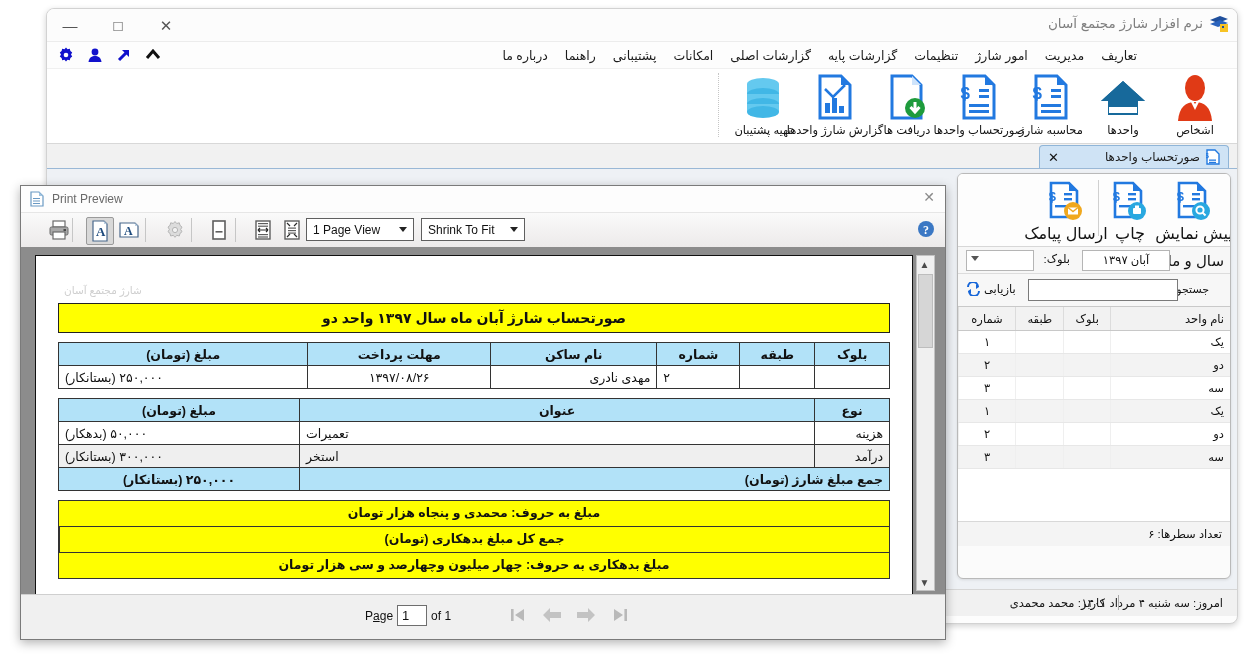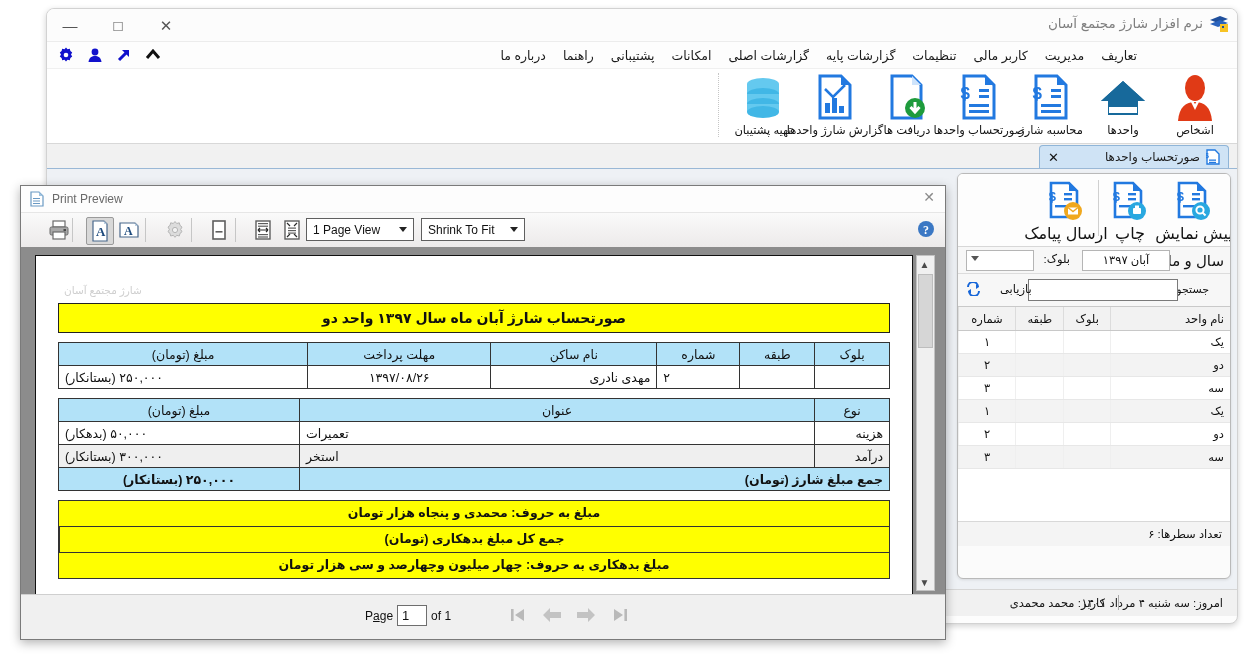--- a/index.html
+++ b/index.html
@@ -86,21 +86,21 @@
   .fb-label2{ position:absolute; right:160px; top:5px; font-size:11.5px; color:#111; }
   .fb-combo{ position:absolute; right:196px; top:3px; width:66px; height:19px; background:#fff;
              border:1px solid #b5b5b5; }
   .fb-caret{ position:absolute; left:4px; top:5px; width:0;height:0;
              border-left:4px solid transparent;border-right:4px solid transparent;border-top:5px solid #555; }
 
   .searchbar{ position:relative; height:32px; border-bottom:1px solid #c9c9c9; background:#f7f7f7; }
   .sb-label{ position:absolute; right:21px; top:9px; font-size:11px; color:#111; }
   .sb-input{ position:absolute; right:52px; top:5px; width:150px; height:22px; background:#fff;
              border:1px solid #7a7a7a; box-sizing:border-box; }
-  .sb-refresh{ position:absolute; left:8px; top:8px; display:flex; align-items:center; gap:19px; }
+  .sb-refresh{ position:absolute; left:8px; top:8px; display:flex; align-items:center; gap:3px; }
   .sb-refresh-lbl{ font-size:11.5px; color:#111; }
 
   .grid{ position:relative; height:214px; background:#fff; }
   .grid table{ width:100%; border-collapse:collapse; }
   .grid th{
     background:#f2f2f2; border-bottom:1px solid #c8c8c8; border-left:1px solid #dcdcdc;
     font-size:11.5px; font-weight:normal; color:#111; height:23px; padding:0 6px;
   }
   .grid td{
     border-bottom:1px solid #e7e7e7; border-left:1px solid #efefef;
@@ -152,21 +152,21 @@
   .paper-inner{ position:absolute; left:0; right:0; top:0; padding:0 22px; }
 
   .watermark{ text-align:left; padding:28px 0 2px 6px; color:#cfcfcf; font-size:10.5px; line-height:13px; direction:rtl; }
 
   .doc-title{
     background:#ffff00; border:1px solid #222; height:28px; line-height:28px;
     text-align:center; font-size:14px; font-weight:bold; color:#111; margin-top:4px;
   }
   table.doc{ width:100%; border-collapse:collapse; margin-top:9px; }
   table.doc th{
-    background:#b2e2f8; border:1px solid #333; font-size:12.5px; font-weight:normal; color:#111;
+    background:#b2e2f8; border:1px solid #333; font-size:12.5px; font-weight:bold; color:#111;
     height:22px; padding:0 6px;
   }
   table.doc td{
     background:#ffffff; border:1px solid #333; font-size:12.5px; color:#111; height:22px; padding:0 6px;margin-top:38px;
   }
   table.doc tr.shade td{ background:#efefef; }
   table.doc tr.sum td{ background:#b2e2f8; font-weight:bold; }
   .c-center{ text-align:center; }
   .c-left{ text-align:left; }
   .c-right{ text-align:right; }
@@ -217,21 +217,21 @@
         <path d="M1 9 L11 5 L19 8 L9 12 Z" fill="#2a63bd"></path>
         <rect x="11" y="9" width="8" height="8" fill="#f7c325"></rect>
         <rect x="13" y="11" width="2" height="2" fill="#1f4f9c"></rect>
       </svg>
     </div>
 
     <div class="menubar">
       <div class="menu-items">
         <div class="menu-item">تعاریف</div>
         <div class="menu-item">مدیریت</div>
-        <div class="menu-item">کاربر مالی</div>
+        <div class="menu-item">امور شارژ</div>
         <div class="menu-item">تنظیمات</div>
         <div class="menu-item">گزارشات پایه</div>
         <div class="menu-item">گزارشات اصلی</div>
         <div class="menu-item">امکانات</div>
         <div class="menu-item">پشتیبانی</div>
         <div class="menu-item">راهنما</div>
         <div class="menu-item">درباره ما</div>
       </div>
       <div class="quick-icons">
         <svg class="qi" viewBox="0 0 18 18">

